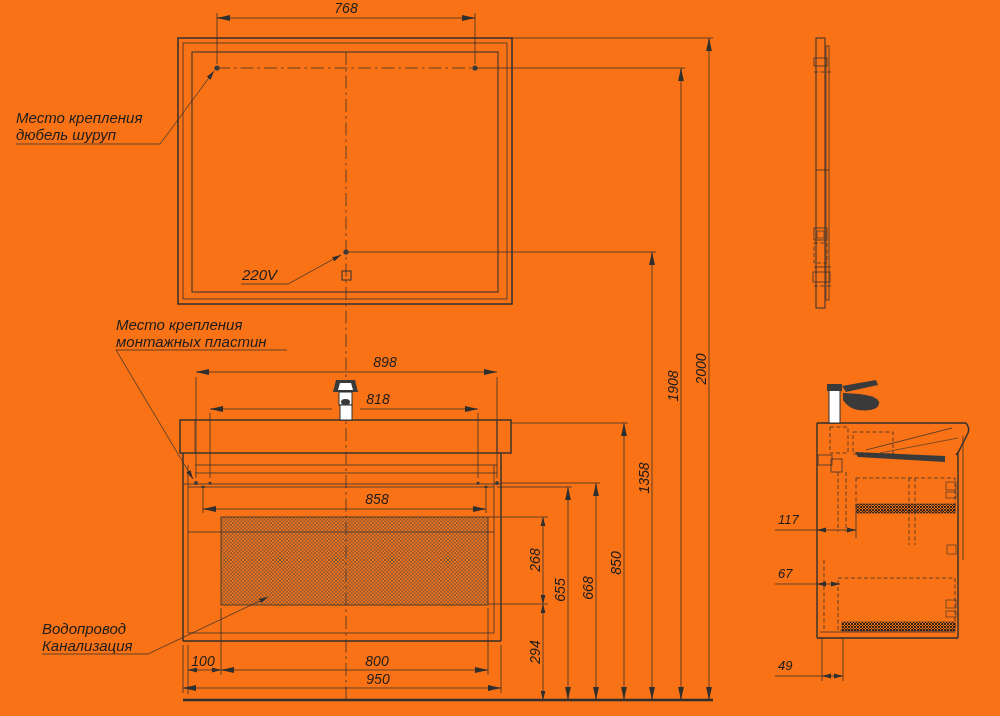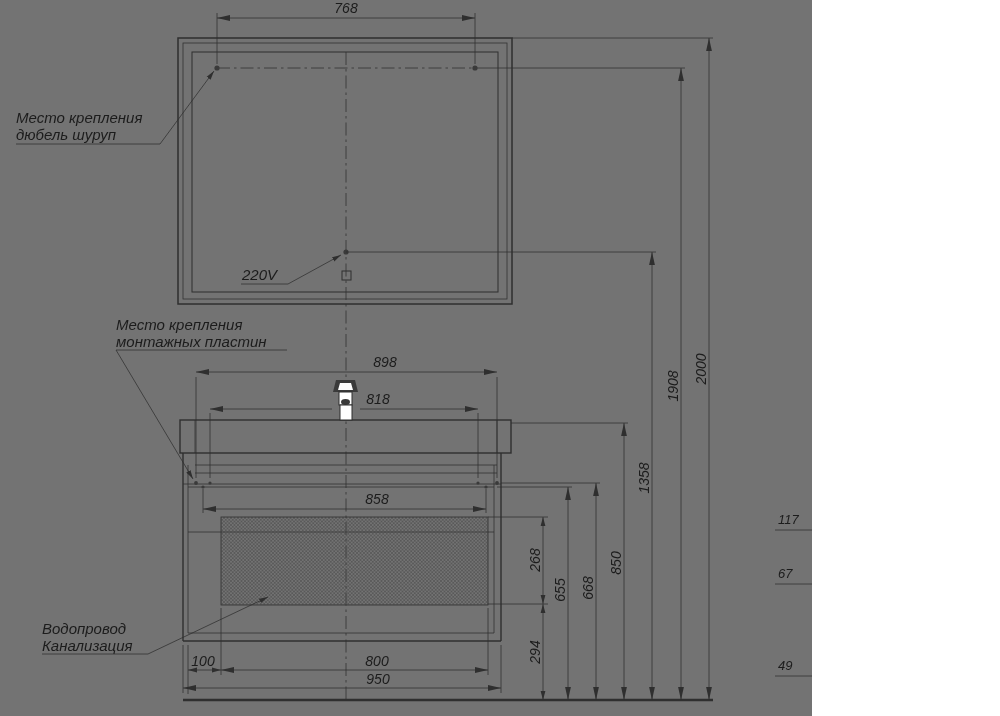--- a/index.html
+++ b/index.html
@@ -1,16 +1,16 @@
 <!DOCTYPE html>
 <html><head>
 <meta charset="utf-8">
 <style>
   html,body{margin:0;padding:0;background:#fff;}
-  .canvas{position:relative;width:812px;height:716px;background:#737373;overflow:hidden;
+  .canvas{position:relative;width:1000px;height:716px;background:#f97316;overflow:hidden;
           font-family:"Liberation Sans",sans-serif;}
   svg{display:block}
   .o{stroke:#2f2f2f;stroke-width:1.4;fill:none}
   .m{stroke:#2f2f2f;stroke-width:1;fill:none}
   .t{stroke:#2f2f2f;stroke-width:.75;fill:none}
   .d{stroke-dasharray:4 2.5}
   .cl{stroke-dasharray:13 4 2.5 4}
   .dk{fill:#3a3a3a;stroke:none}
   .wh{fill:#ffffff}
   text{font:italic 15px "Liberation Sans",sans-serif;fill:#1c1c1c}

